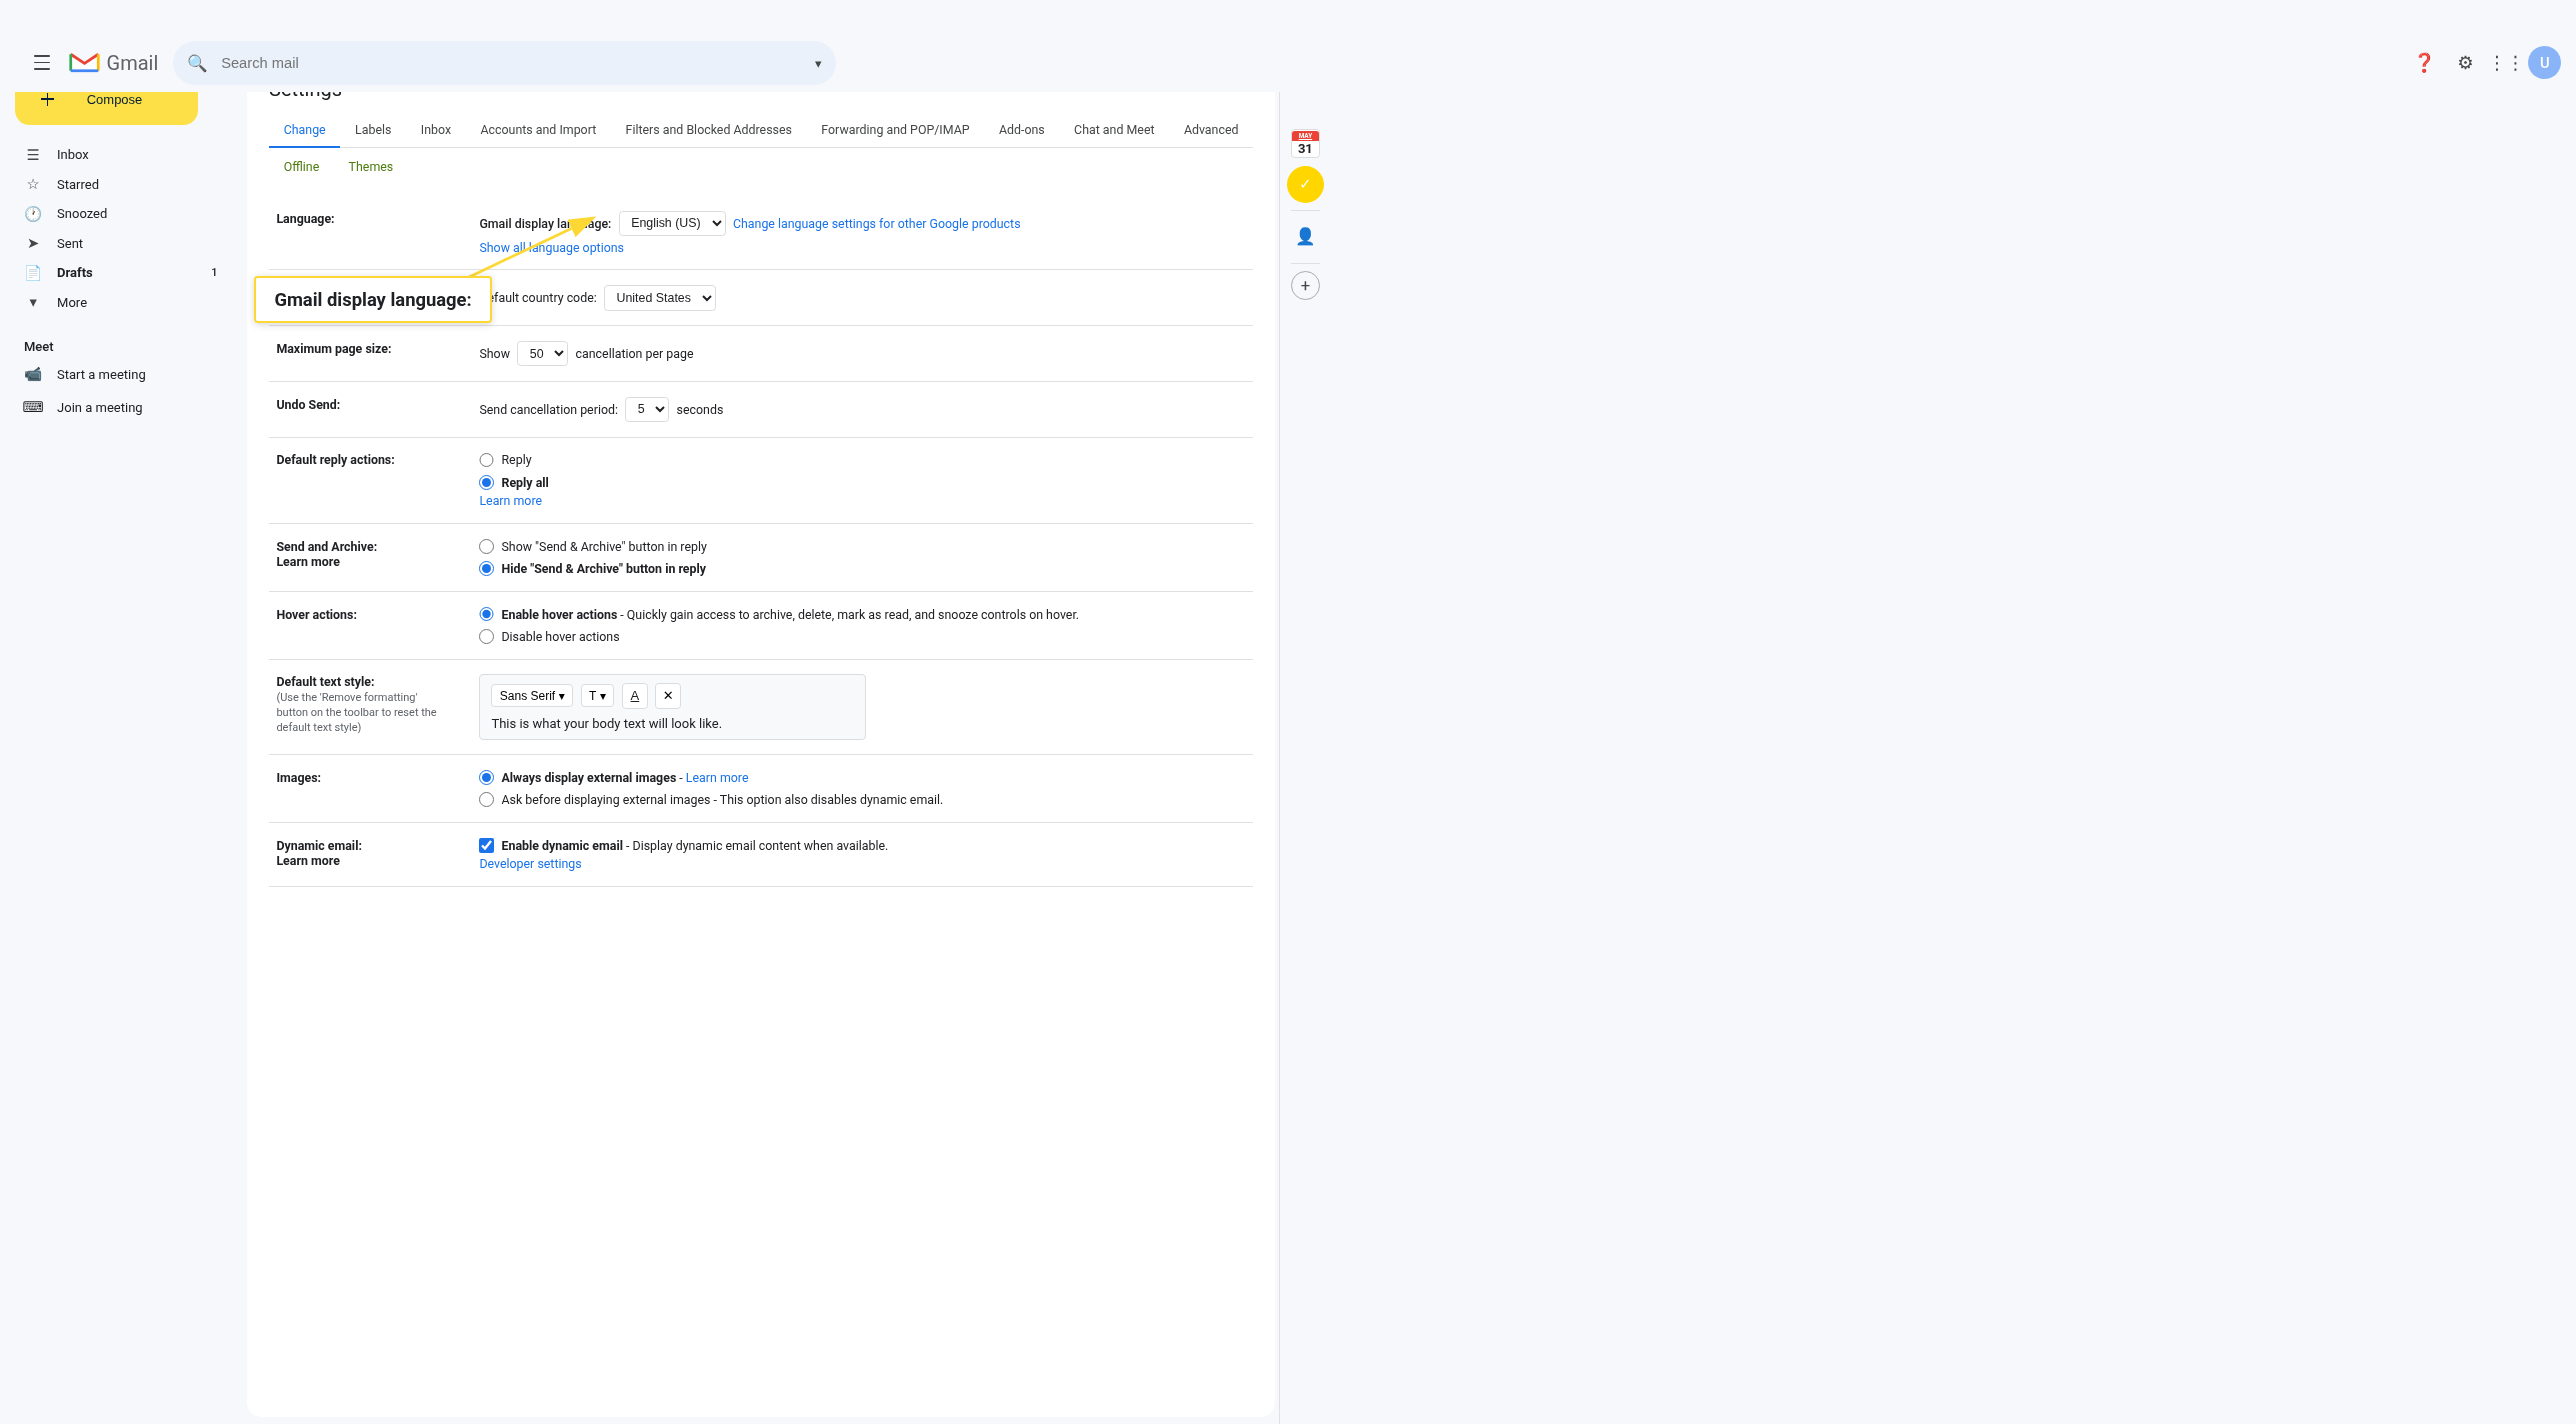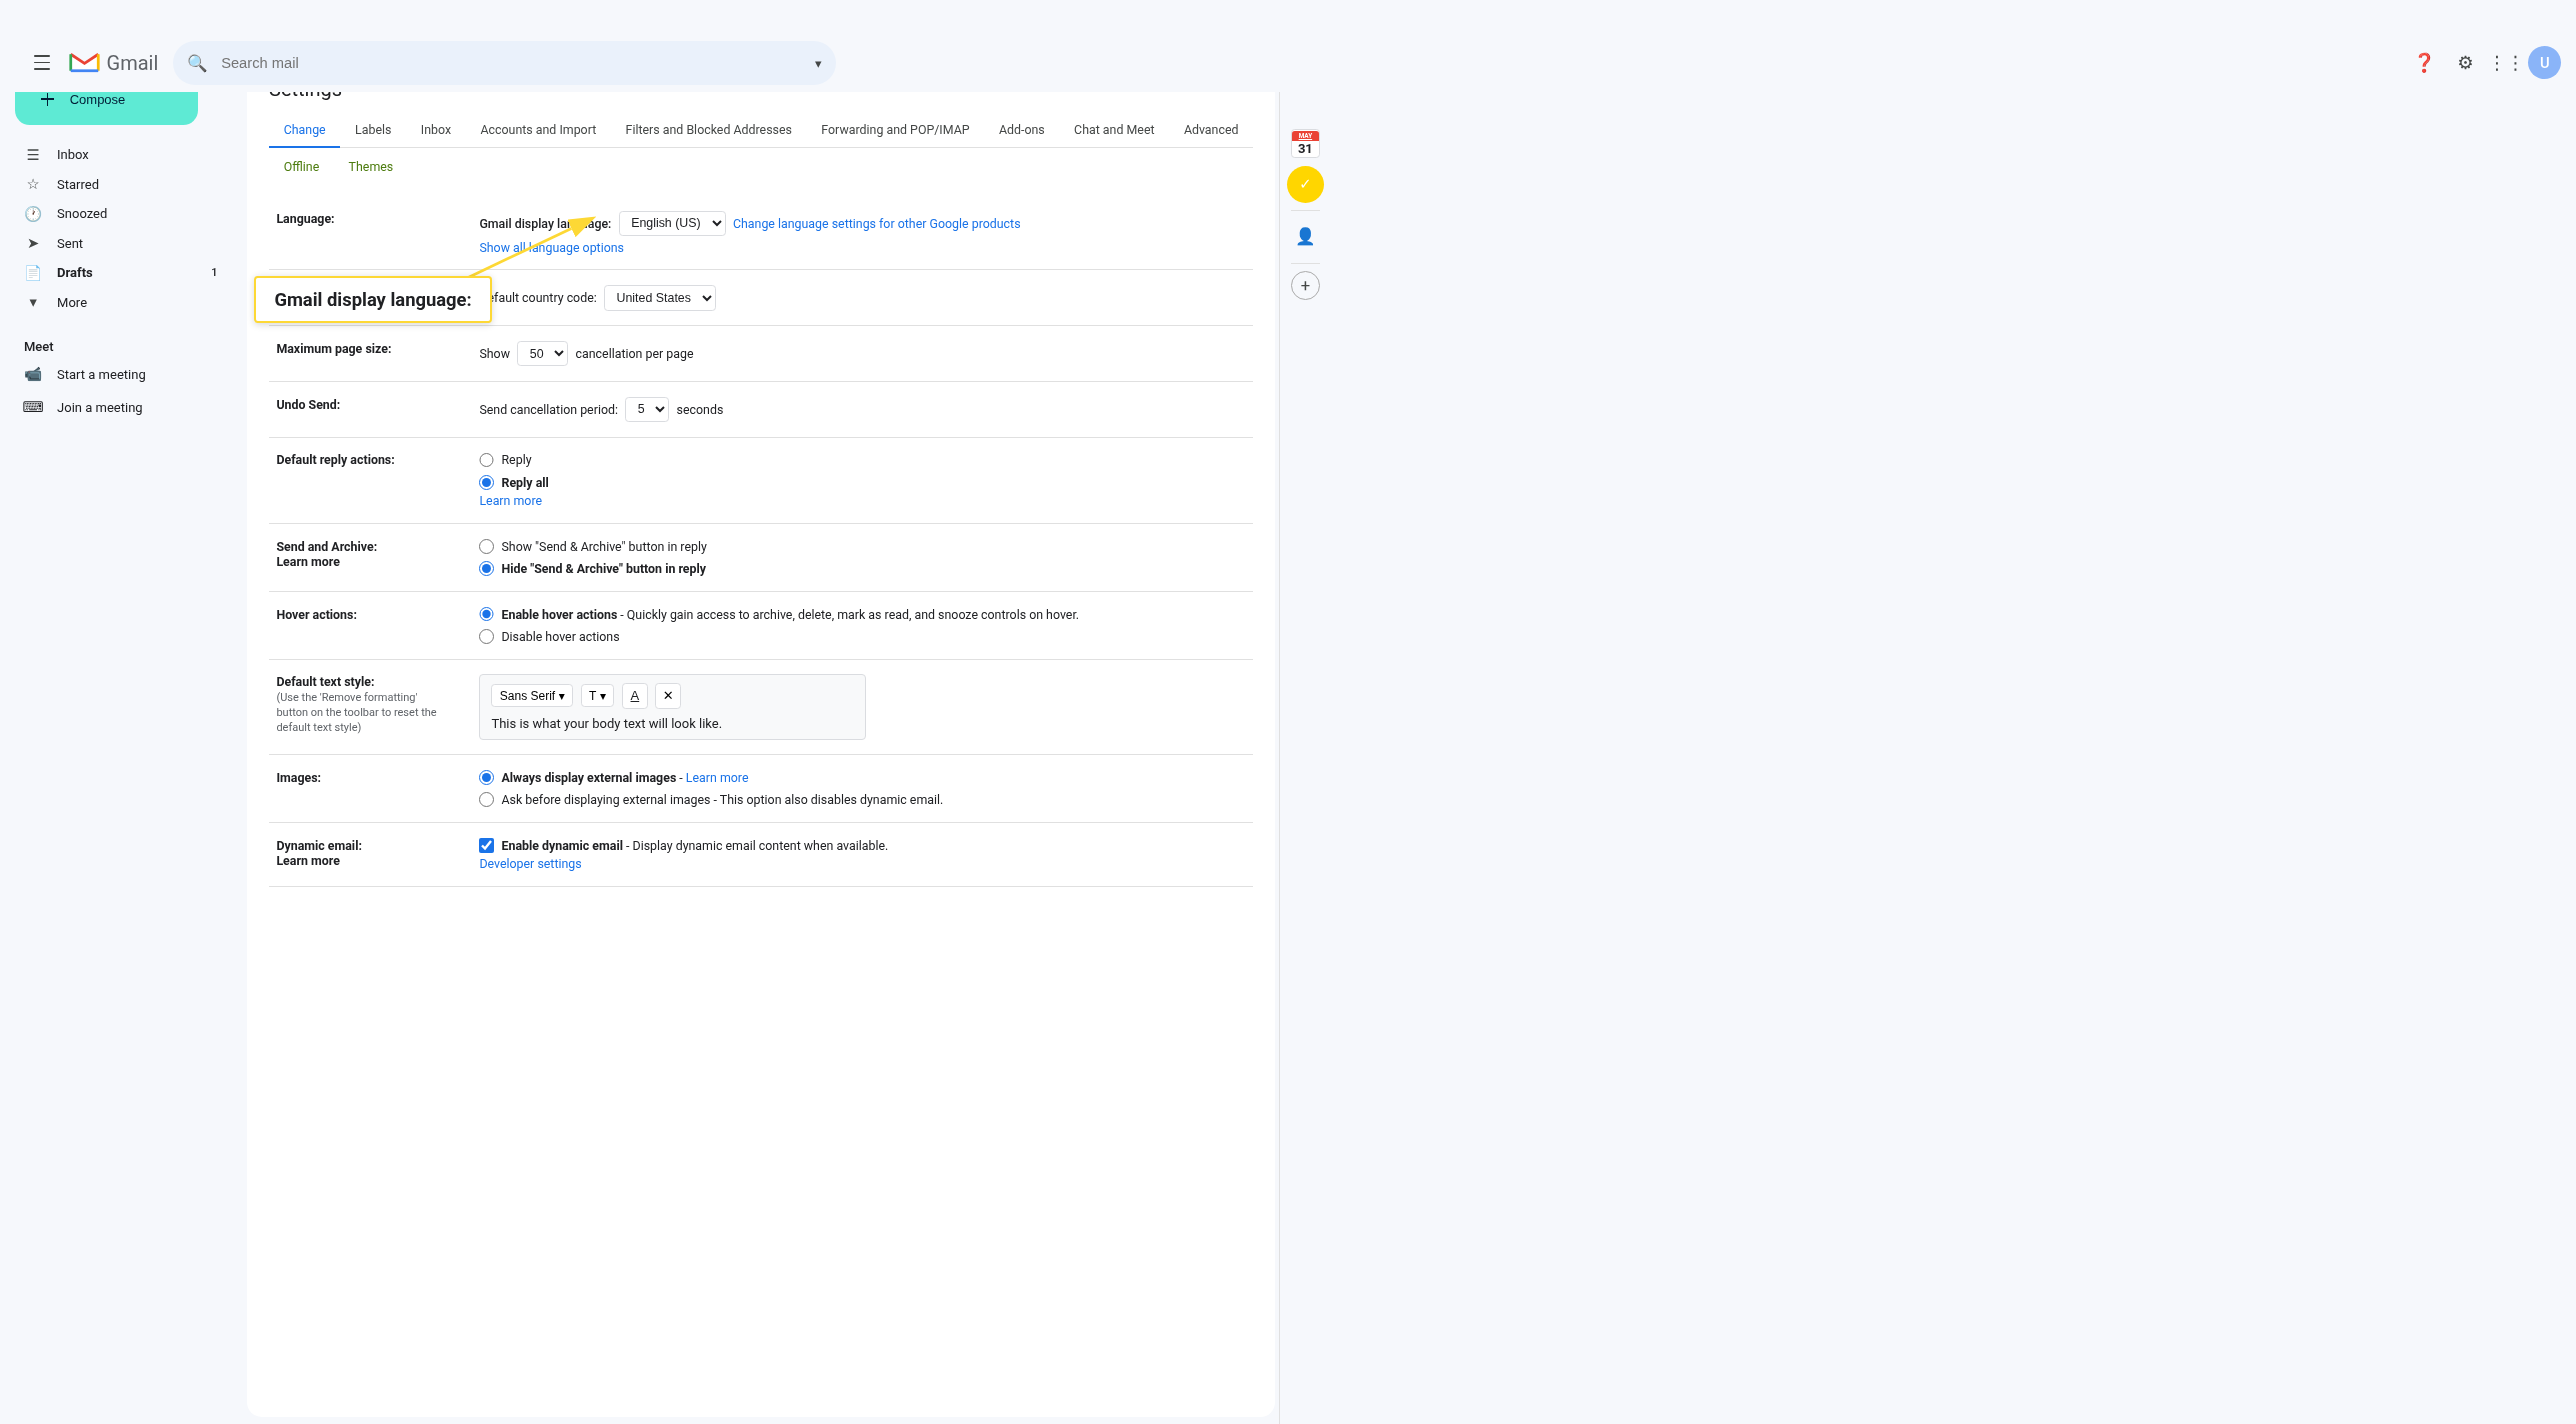--- a/index.html
+++ b/index.html
@@ -12,24 +12,24 @@
       background: #f6f8fc;
       display: flex;
       flex-direction: column;
       padding-top: 7.4px;
       height: 100vh;
       overflow-y: auto;
     }
     .compose-btn {
       display: flex;
       align-items: center;
-      gap: 11px;
+      gap: 28px;
       margin: 7.4px 14.7px 14.7px 14.7px;
       padding: 14.7px 22px;
-      background: #5eead4;
+      background: #fde047;
       border-radius: 14.7px;
       cursor: pointer;
       font-size: 13px;
       font-weight: 500;
       color: #001d35;
       border: none;
       width: 183px;
     }
     .compose-btn .plus-icon {
       width: 22px;

